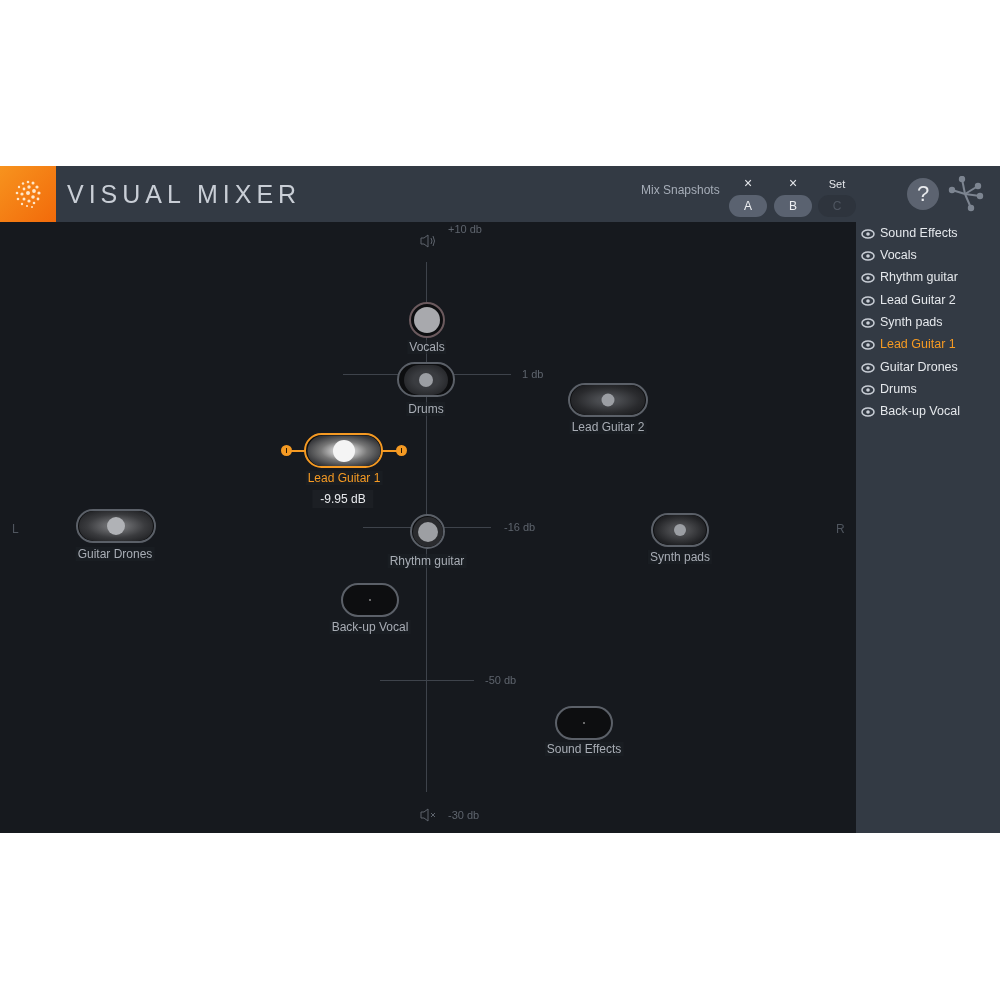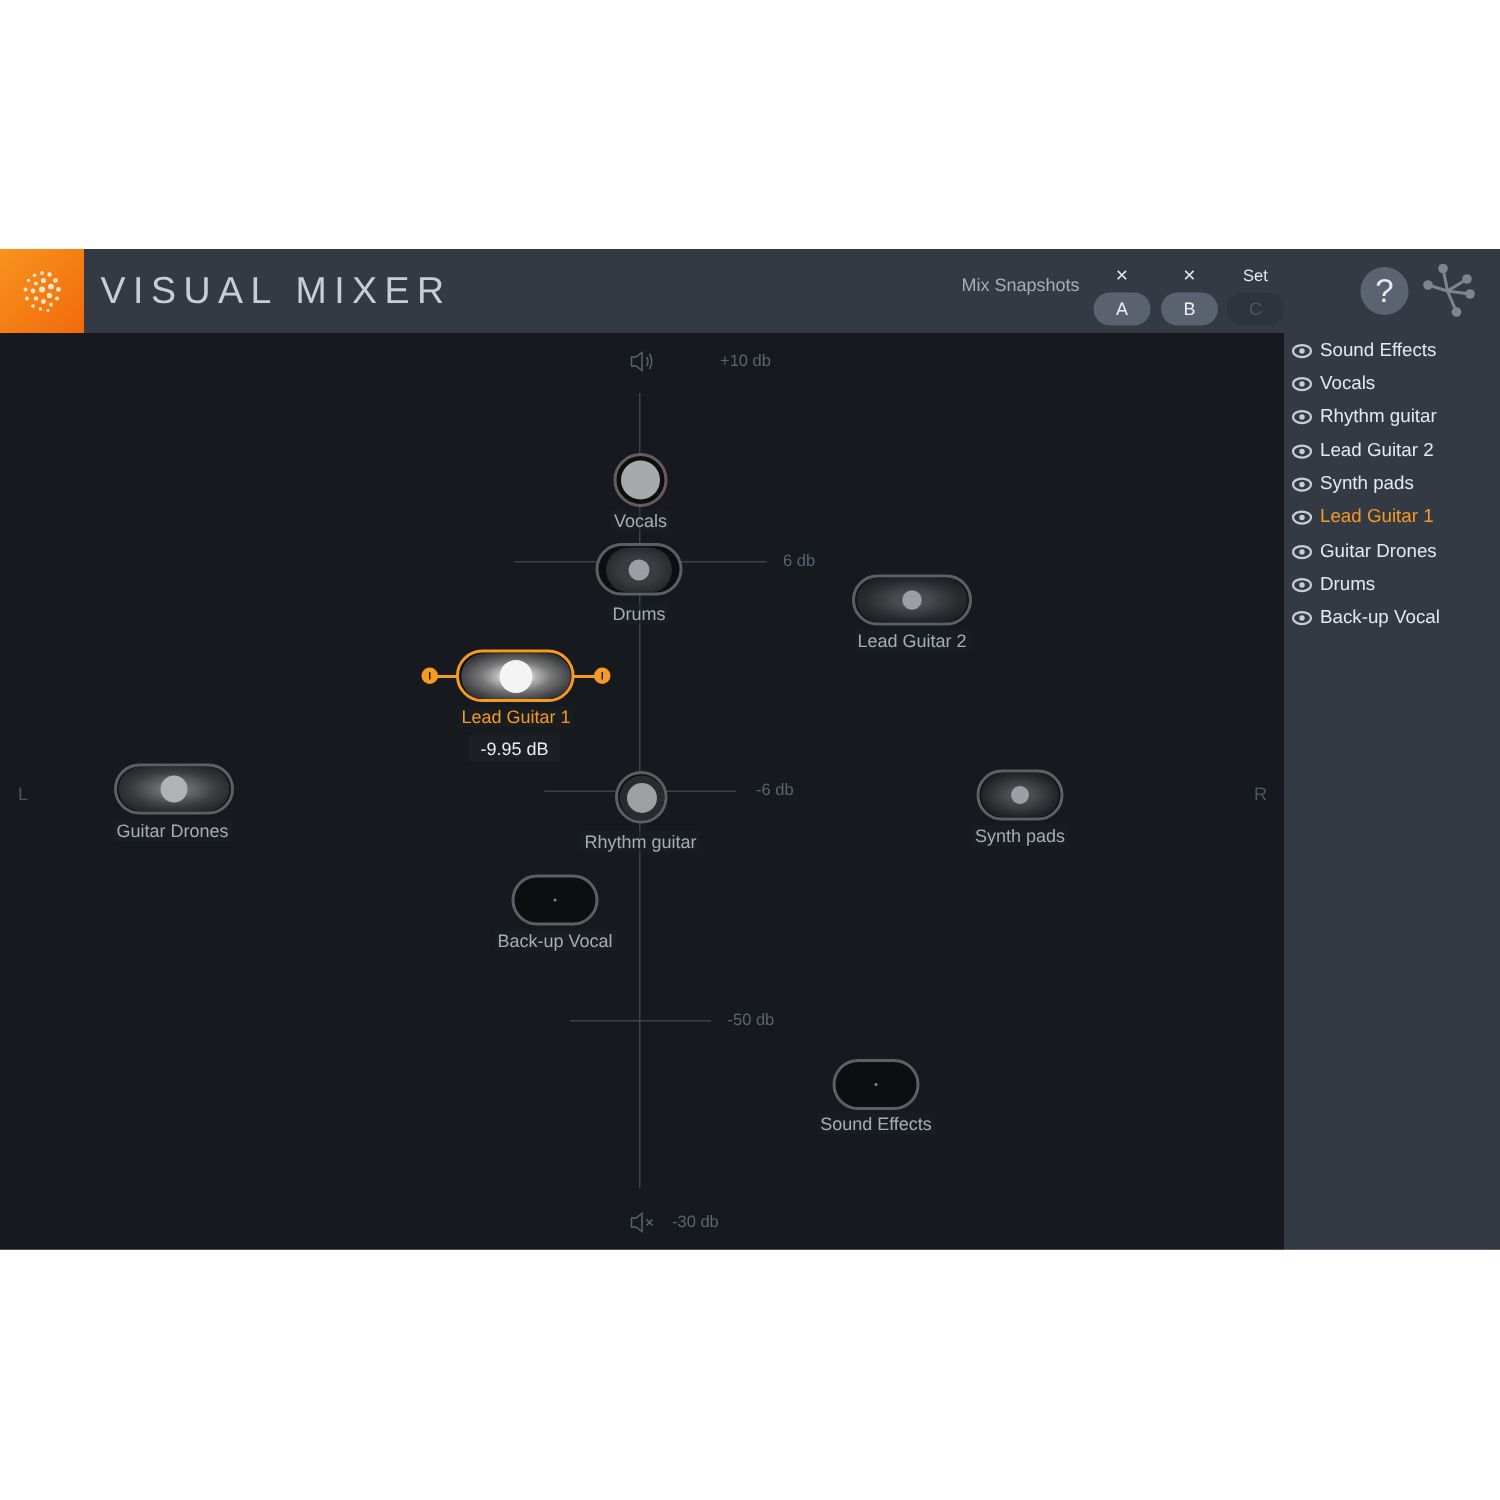--- a/index.html
+++ b/index.html
@@ -112,23 +112,23 @@
     <div class="vline"></div>
     <div class="hline" style="left:343px; top:152px; width:168px;"></div>
     <div class="hline" style="left:363px; top:305px; width:128px;"></div>
     <div class="hline" style="left:380px; top:458px; width:94px;"></div>
 
     <svg style="position:absolute; left:420px; top:12px;" width="18" height="14" viewBox="0 0 18 14">
       <path d="M1 4 H4 L8 1 V13 L4 10 H1 Z" fill="none" stroke="#5e646d" stroke-width="1"></path>
       <path d="M11 4 Q13 7 11 10" fill="none" stroke="#5e646d" stroke-width="1"></path>
       <path d="M13 2 Q16 7 13 12" fill="none" stroke="#5e646d" stroke-width="1"></path>
     </svg>
-    <div class="dblabel" style="left:448px; top:13px;margin-left:32px;">+10 db</div>
-    <div class="dblabel" style="left:522px; top:146px;">6 db</div>
-    <div class="dblabel" style="left:504px; top:299px;">-6 db</div>
+    <div class="dblabel" style="left:448px; top:1px;">+10 db</div>
+    <div class="dblabel" style="left:522px; top:146px;">1 db</div>
+    <div class="dblabel" style="left:504px; top:299px;">-16 db</div>
     <div class="dblabel" style="left:485px; top:452px;">-50 db</div>
     <svg style="position:absolute; left:420px; top:586px;" width="18" height="14" viewBox="0 0 18 14">
       <path d="M1 4 H4 L8 1 V13 L4 10 H1 Z" fill="none" stroke="#5e646d" stroke-width="1"></path>
       <path d="M11 5 L15 9 M15 5 L11 9" stroke="#5e646d" stroke-width="1"></path>
     </svg>
     <div class="dblabel" style="left:448px; top:587px;">-30 db</div>
     <div class="lr" style="left:12px; top:300px;">L</div>
     <div class="lr" style="left:836px; top:300px;">R</div>
 
     <div class="pill" style="left:409px; top:80px; width:36px; height:36px; border-color:#6b5a5e;">

